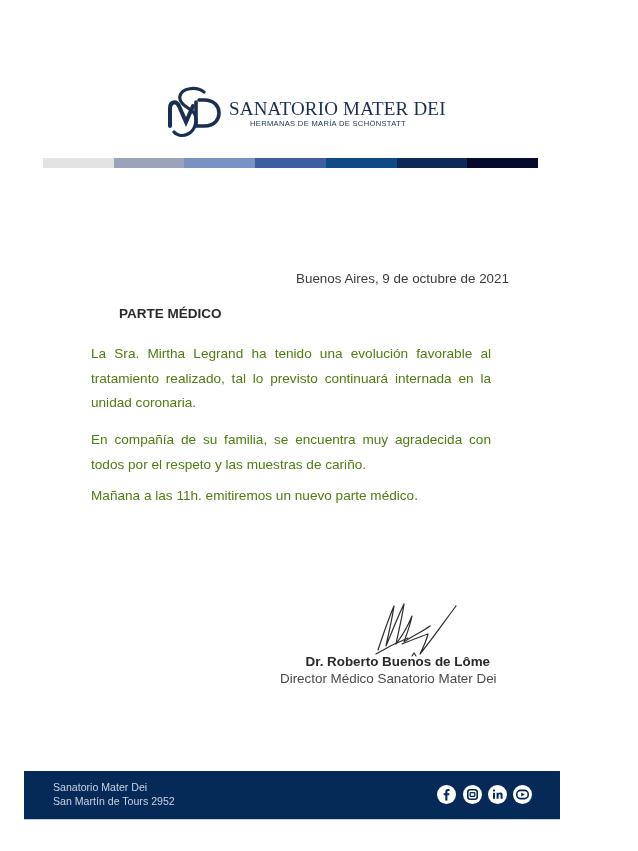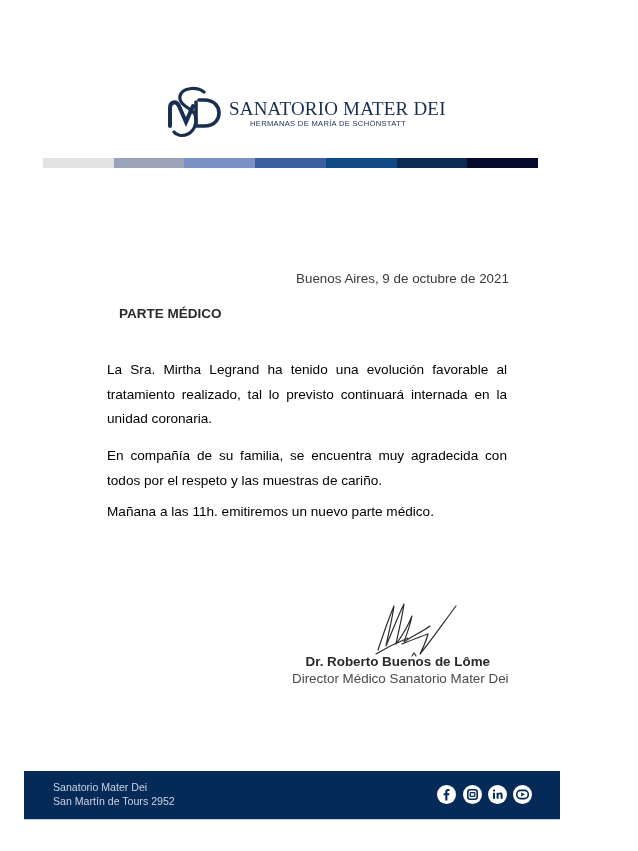--- a/index.html
+++ b/index.html
@@ -19,29 +19,29 @@
     font-size: 7.6px; color: #1a2f4f; letter-spacing: 0.3px; white-space: nowrap; line-height: 9px;
   }
   
   .color-band { left: 43px; top: 158px; width: 495px; height: 10px; display: flex; }
   .color-band span { flex: 1; height: 100%; }
   
   .date-line { left: 296px; top: 271px; width: 195px; text-align: right; font-size: 13.4px; white-space: nowrap; }
   .heading { left: 91px; top: 306px; font-size: 13.5px; font-weight: bold; color: #2a2a2a; white-space: nowrap; padding-left: 28px; }
   .para {
     left: 91px; width: 400px; font-size: 13.6px; line-height: 24.5px; text-align: justify;
-    text-align-last: left; color: #000000; margin: 16px;
+    text-align-last: left; color: #4d7c0f; margin: 0;
   }
   .p1 { top: 342px; }
   .p2 { top: 428px; }
   .p3 { top: 484px; }
   
   .signature { left: 372px; top: 598px; width: 90px; height: 62px; }
   .signer-name { left: 300px; top: 654px; width: 190px; text-align: right; font-size: 13.4px; font-weight: bold; color: #2a2a2a; white-space: nowrap; }
-  .signer-role { left: 292px; top: 671px; width: 210px; text-align: right; font-size: 13.4px; color: #4a4a4a; white-space: nowrap; }
+  .signer-role { left: 280px; top: 671px; width: 210px; text-align: right; font-size: 13.4px; color: #4a4a4a; white-space: nowrap; }
   
   .footer { left: 24px; top: 771px; width: 536px; height: 48px; background: #062a58; box-shadow: 0 1px 0 #bcd0e6; }
   .footer-col { position: absolute; top: 9px; font-size: 10.6px; color: #c9d3e2; line-height: 14px; white-space: nowrap; }
   .footer-col.c1 { left: 29px; }
   .footer-col.c2 { left: 164px; }
   .social { position: absolute; top: 14px; width: 19px; height: 19px; border-radius: 50%; background: #ffffff; display: flex; align-items: center; justify-content: center; }
   .social svg { display: block; }
 </style>
 </head>
 <body>

